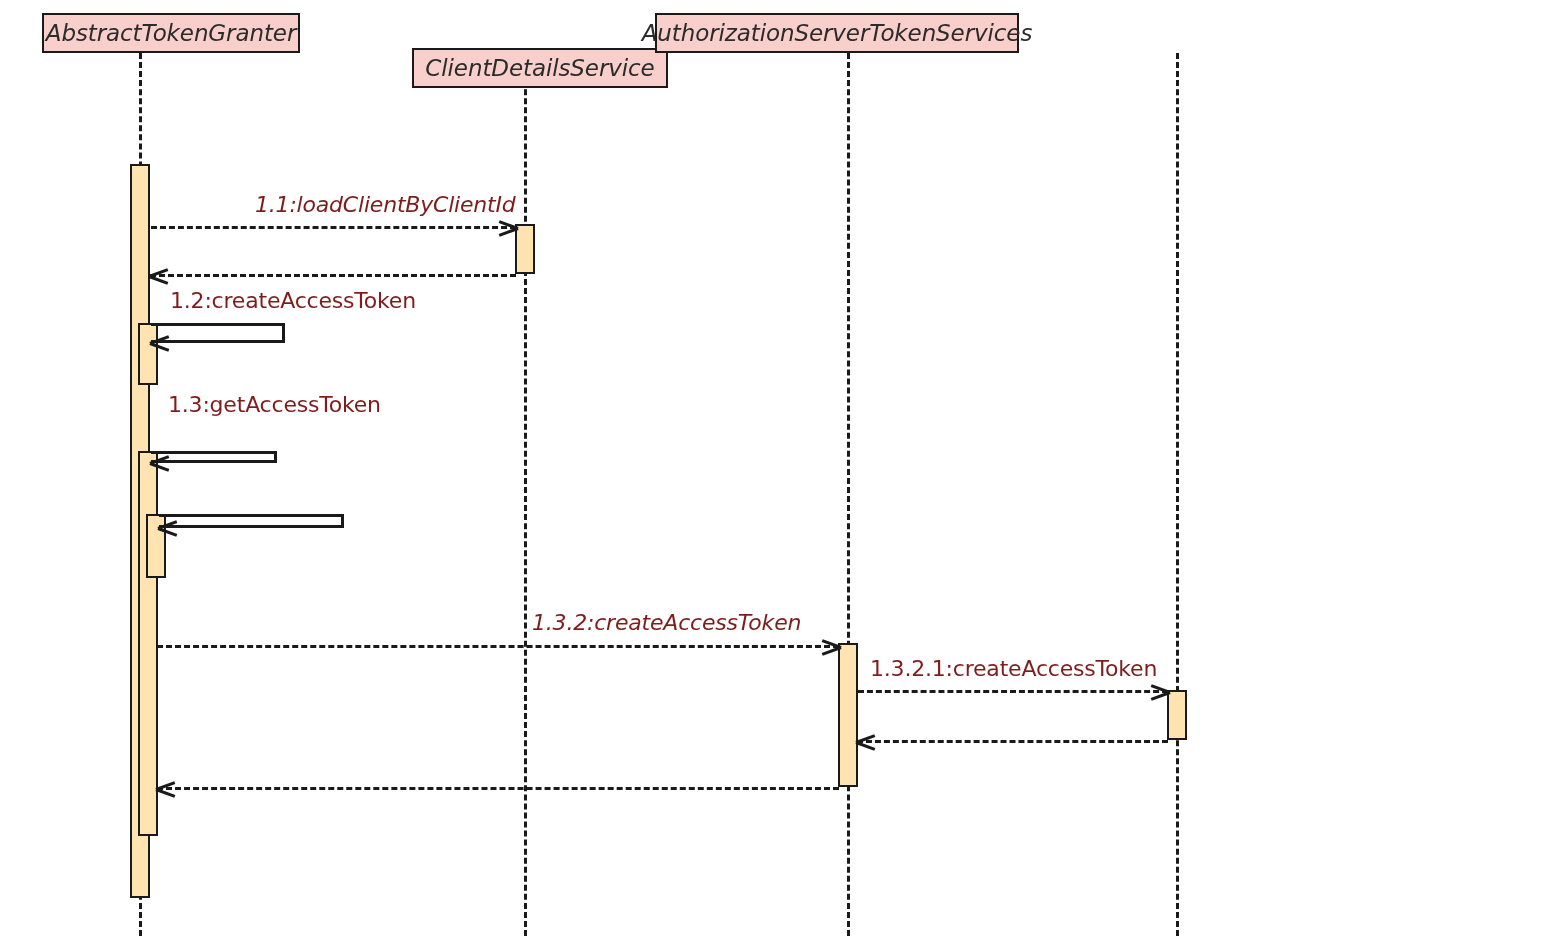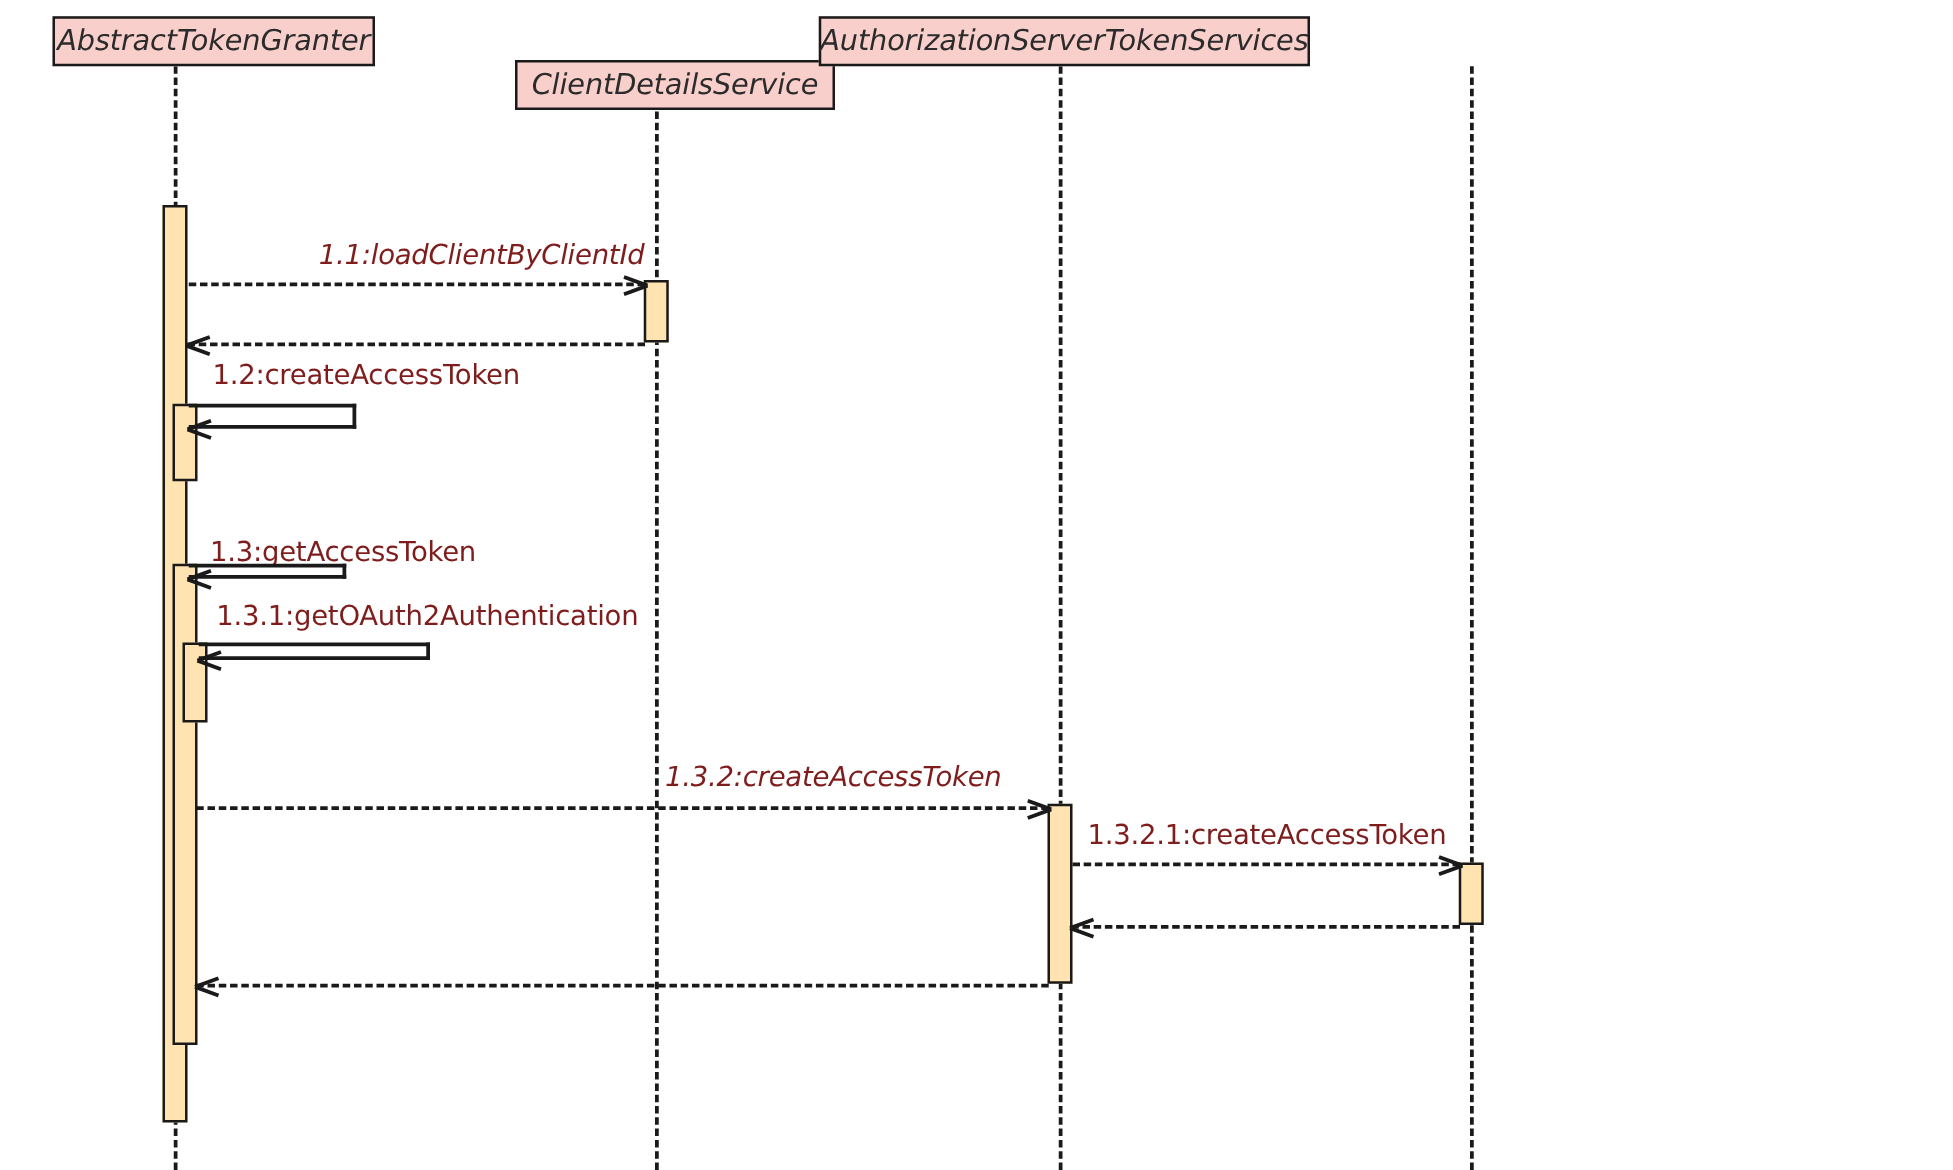--- a/index.html
+++ b/index.html
@@ -115,21 +115,21 @@
   <div class="lifeline" style="left:524px;"></div>
   <div class="lifeline" style="left:847px;"></div>
   <div class="lifeline" style="left:1176px;"></div>
 
   <div class="participant abstract" style="left:10px; width:258px;margin-left:32px;">
     <span class="pname">AbstractTokenGranter</span>
   </div>
   <div class="participant abstract" style="left:412px; width:256px;margin-top:35px;">
     <span class="pname">ClientDetailsService</span>
   </div>
-  <div class="participant abstract" style="left:655px; width:393px;">
+  <div class="participant abstract" style="left:655px; width:364px;">
     <span class="pname">AuthorizationServerTokenServices</span>
   </div>
 
   <div class="activation" style="left:130px; top:164px; height:734px;"></div>
   <div class="activation" style="left:515px; top:224px; height:50px;"></div>
   <div class="activation" style="left:138px; top:323px; height:62px;"></div>
   <div class="activation" style="left:138px; top:451px; height:385px;"></div>
   <div class="activation" style="left:146px; top:514px; height:64px;"></div>
   <div class="activation" style="left:838px; top:643px; height:144px;"></div>
   <div class="activation" style="left:1167px; top:690px; height:50px;"></div>
@@ -138,25 +138,24 @@
   <div class="msg-line" style="left:151px; top:226px; width:365px;"></div>
   <div class="arrowhead right" style="left:518px; top:227px;"></div>
 
   <div class="msg-line" style="left:150px; top:274px; width:366px;"></div>
   <div class="arrowhead left" style="left:149px; top:275px;"></div>
 
   <div class="msg-label" style="left:170px; top:288px;">1.2:createAccessToken</div>
   <div class="selfcall" style="left:151px; top:323px; width:134px; height:20px;"></div>
   <div class="arrowhead left" style="left:150px; top:342px;"></div>
 
-  <div class="msg-label" style="left:168px; top:430px;">1.3:getAccessToken</div>
+  <div class="msg-label" style="left:168px; top:392px;">1.3:getAccessToken</div>
   <div class="selfcall" style="left:151px; top:451px; width:126px; height:12px;"></div>
   <div class="arrowhead left" style="left:150px; top:462px;"></div>
 
-  <div class="msg-label" style="left:173px; top:481px;">1.3.1:getOAuth2Authentication</div>
   <div class="selfcall" style="left:159px; top:514px; width:185px; height:14px;"></div>
   <div class="arrowhead left" style="left:158px; top:527px;"></div>
 
   <div class="msg-label italic" style="left:532px; top:610px;">1.3.2:createAccessToken</div>
   <div class="msg-line" style="left:157px; top:645px; width:682px;"></div>
   <div class="arrowhead right" style="left:841px; top:646px;"></div>
 
   <div class="msg-label" style="left:870px; top:656px;">1.3.2.1:createAccessToken</div>
   <div class="msg-line" style="left:858px; top:690px; width:310px;"></div>
   <div class="arrowhead right" style="left:1170px; top:691px;"></div>

